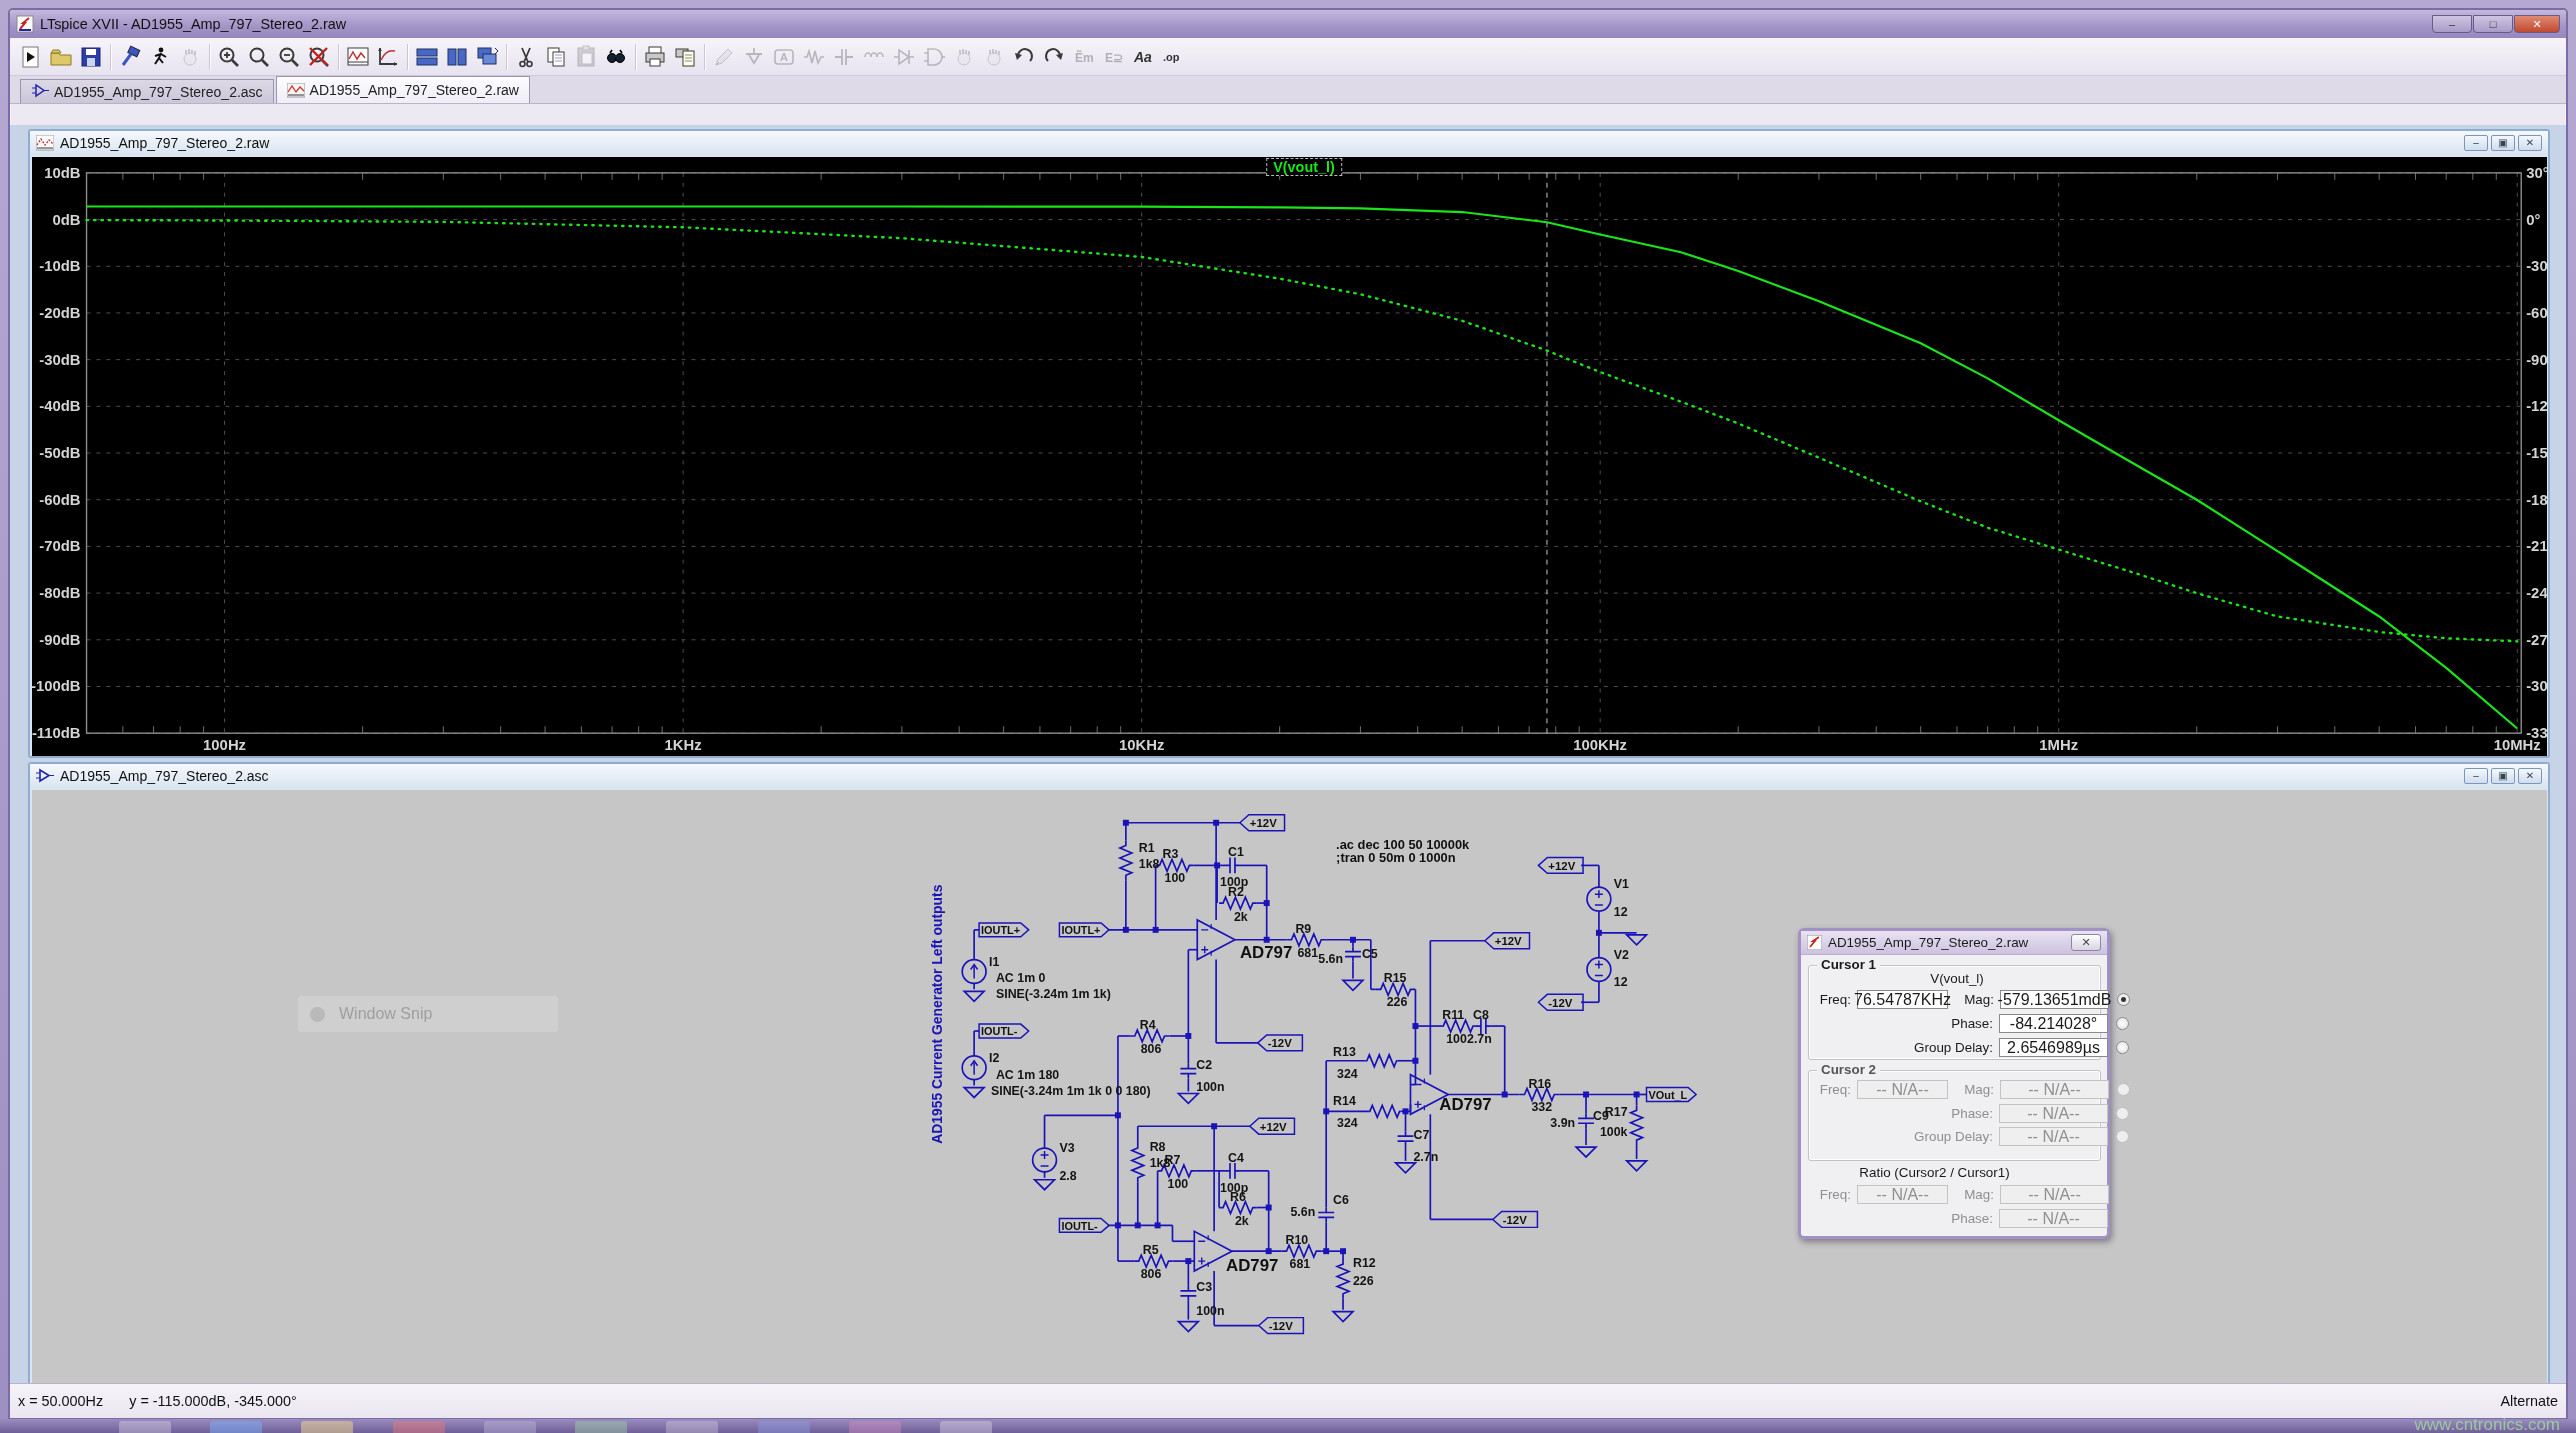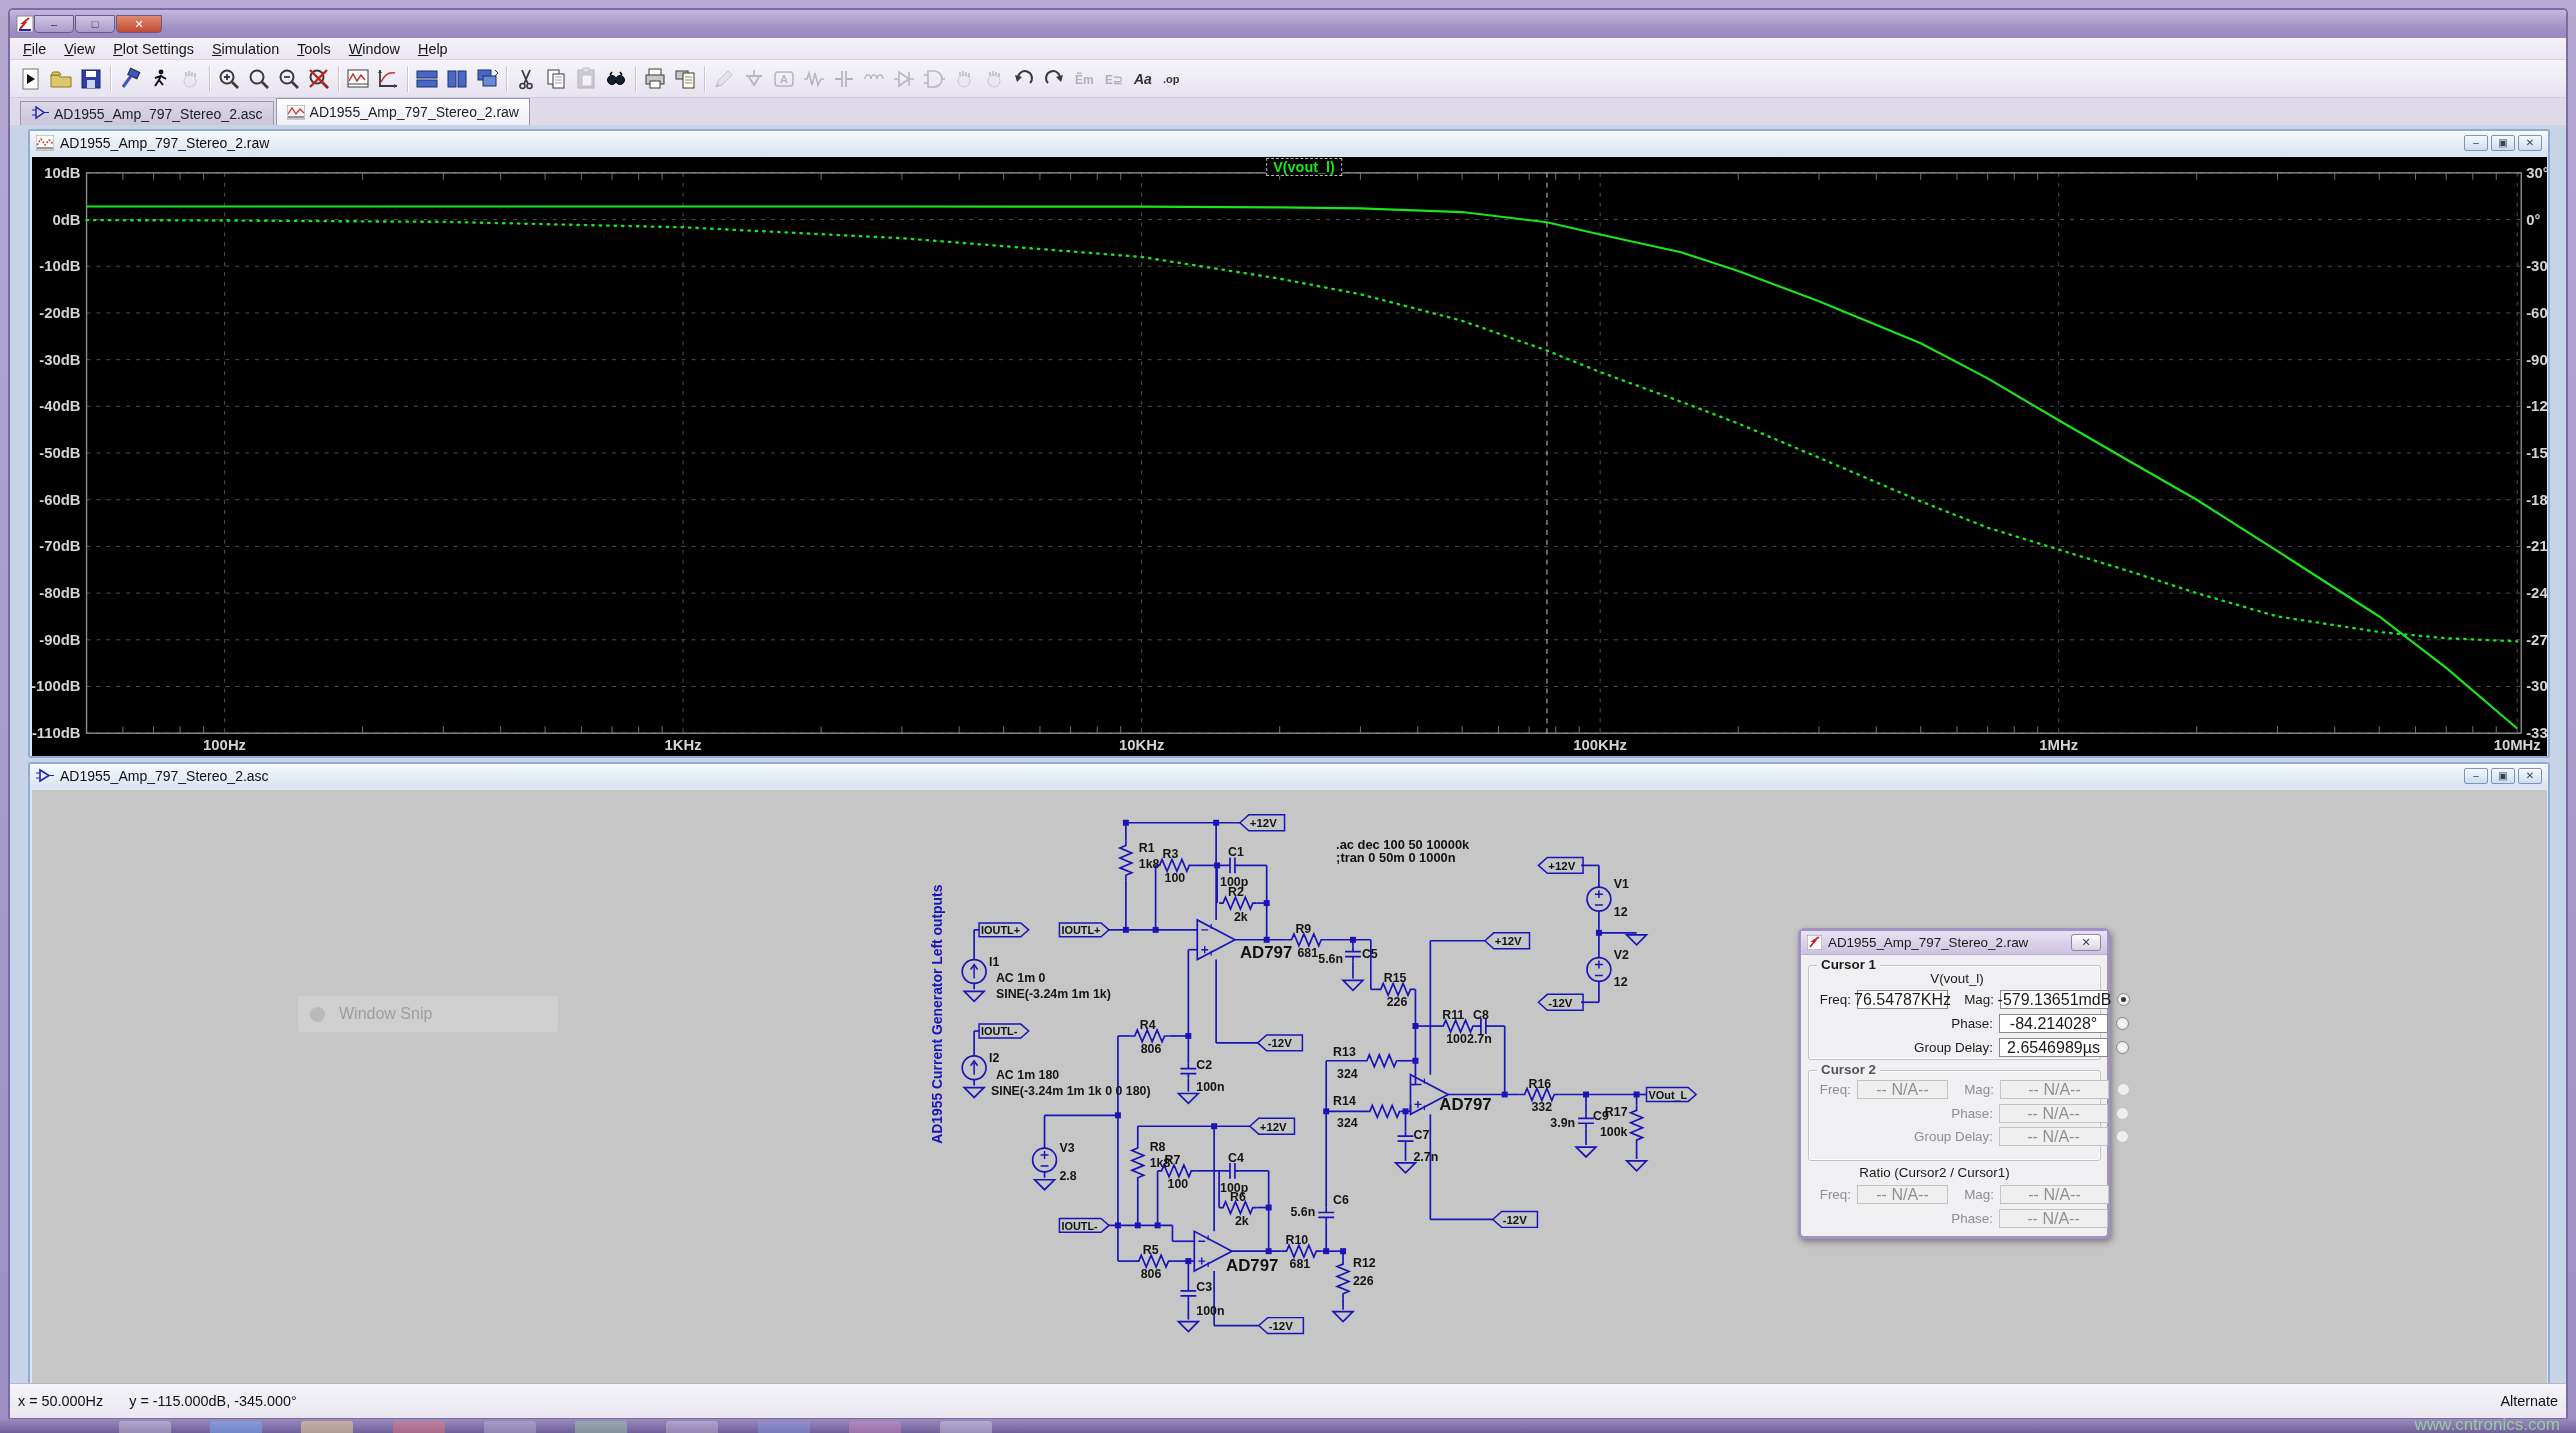--- a/index.html
+++ b/index.html
@@ -90,35 +90,27 @@
 </head>
 <body>
 
 <div id="appwin">
   <div id="titlebar">
     <svg width="18" height="18" viewBox="0 0 18 18">
       <rect x="1" y="1" width="16" height="16" fill="#fff" stroke="#888"></rect>
       <polyline points="4,14 9,8 7,8 13,3" stroke="#c22" stroke-width="2" fill="none"></polyline>
       <line x1="3" y1="15" x2="15" y2="15" stroke="#22a" stroke-width="2"></line>
     </svg>
+    <span class="ttl">LTspice XVII - AD1955_Amp_797_Stereo_2.raw</span>
     <div class="winbtns">
       <div class="wbtn">–</div>
       <div class="wbtn">□</div>
       <div class="wbtn close">✕</div>
     </div>
   </div>
-  <div id="menubar">
-      <div class="menu-item"><u>F</u>ile</div>
-      <div class="menu-item"><u>V</u>iew</div>
-      <div class="menu-item"><u>P</u>lot Settings</div>
-      <div class="menu-item"><u>S</u>imulation</div>
-      <div class="menu-item"><u>T</u>ools</div>
-      <div class="menu-item"><u>W</u>indow</div>
-      <div class="menu-item"><u>H</u>elp</div>
-    </div>
   <div id="toolbar">
       <div class="tbtn">
         <svg width="24" height="24" viewBox="0 0 24 24">
           <rect x="4" y="2" width="15" height="20" fill="#fff" stroke="#777"></rect>
           <polygon points="8,7 8,17 16,12" fill="#111"></polygon>
         </svg>
       </div>
       <div class="tbtn">
         <svg width="24" height="24" viewBox="0 0 24 24">
           <polygon points="2,8 9,8 11,10 22,10 22,20 2,20" fill="#ddc86a" stroke="#8a7a20"></polygon>

